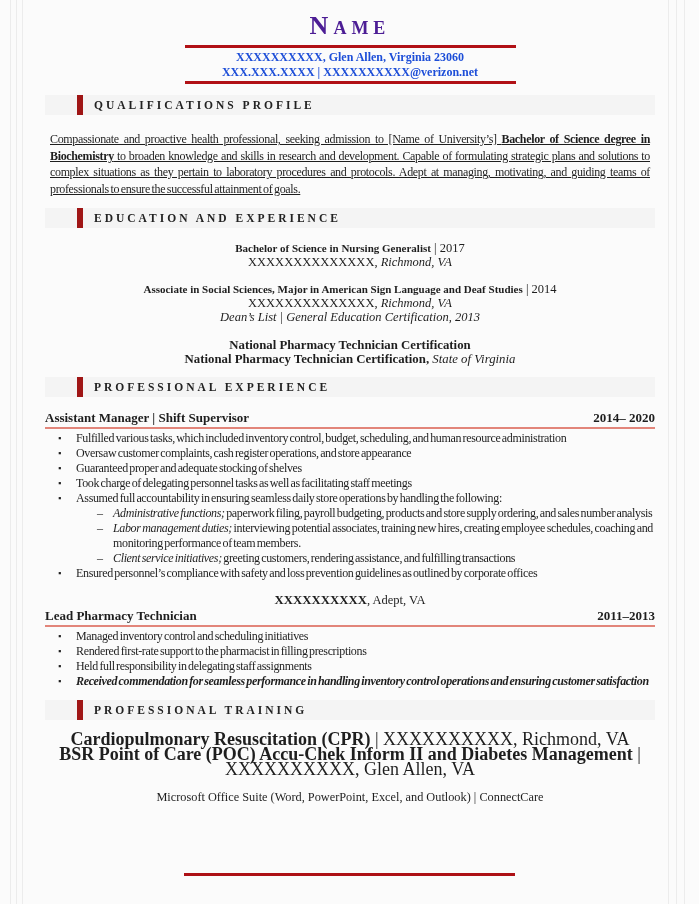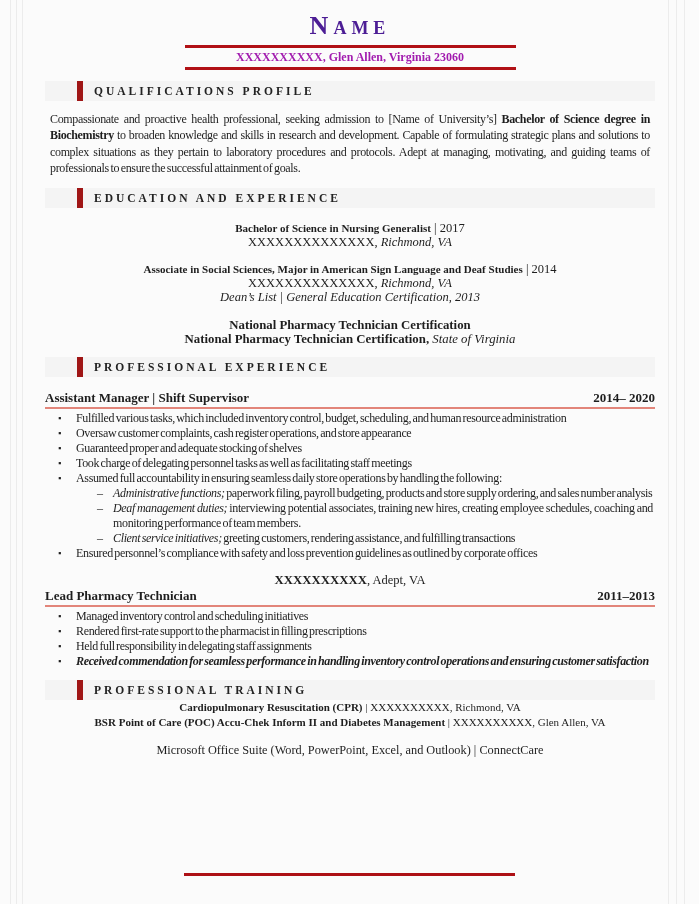--- a/index.html
+++ b/index.html
@@ -16,33 +16,33 @@
   .content { position:relative; margin:0 44px 0 45px; } 
 
   
   .name {
     margin:0; padding-top:10px; text-align:center;
     font-size:26px; line-height:32px; font-weight:700;
     font-variant:small-caps; letter-spacing:5px; color:#4c1d95;
   }
   .hrule { width:331px; height:3px; background:#b11116; margin:3px auto 2px auto; }
   .hrule.bot { margin-top:2px; }
-  .contact { text-align:center; font-weight:700; font-size:12px; line-height:14.5px; color:#a21caf; }
+  .contact { text-align:center; font-weight:700; font-size:12px; line-height:14.5px; color:#1d4ed8; }
 
   
   .sec-head {
     display:flex; align-items:center; height:20px; background:#f4f4f4; margin-top:11px;padding-left:32px;
   }
   .sec-bar { width:6px; height:20px; background:#9f1515; margin-right:11px; flex:0 0 auto; }
   .sec-title { font-size:11.5px; font-weight:700; letter-spacing:3px; color:#222; }
 
   
   .para {
-    margin:10px 5px 0 5px; font-size:12px; line-height:16.5px;
-    text-align:justify; letter-spacing:-0.35px; word-spacing:-1px;
+    margin:16px 5px 0 5px; font-size:12px; line-height:16.5px;
+    text-align:justify; letter-spacing:-0.35px; word-spacing:-1px;text-decoration:underline;
   }
   .center { text-align:center; }
 
   
   .edu-entry { margin-top:13px; font-size:12.5px; line-height:14px; }
   .edu-degree { font-weight:700; font-size:11px; }
   .edu-note { font-style:italic; }
   .it { font-style:italic; }
   .edu-cert { margin-top:14px; font-size:12.8px; line-height:14px; font-weight:700; }
 
@@ -63,21 +63,21 @@
   ul.bullets > li::before {
     content:"\25AA"; position:absolute; left:1px; top:0; font-size:9px;
   }
   ul.sub { list-style:none; margin:0; padding:0 0 0 21px; }
   ul.sub > li { position:relative; padding-left:16px; text-align:justify; }
   ul.sub > li::before { content:"\2013"; position:absolute; left:0; top:0; }
   .sub-lead { font-style:italic; }
   li.highlight { font-weight:700; font-style:italic; }
 
   
-  .line-list { font-size:11px; line-height:15px; }
+  .line-list { margin-top:12px; font-size:18px; line-height:15px; }
   .line-list .bold { font-weight:700; }
   .tt-line { margin-top:13px; font-size:12.3px; line-height:15px; }
 
   .bottom-rule { position:absolute; left:184px; top:873px; width:331px; height:3px; background:#ad1015; }
 </style>
 </head>
 <body>
 
 <div class="page">
   <div class="edge l1"></div>
@@ -86,20 +86,21 @@
   <div class="edge r1"></div>
   <div class="edge r2"></div>
   <div class="edge r3"></div>
 
   <div class="content">
 
     <h1 class="name">Name</h1>
     <div class="hrule"></div>
     <div class="contact">
       <div>XXXXXXXXXX, Glen Allen, Virginia 23060</div>
+      <div>XXX.XXX.XXXX | XXXXXXXXXX@verizon.net</div>
     </div>
     <div class="hrule bot"></div>
 
     <div class="sec-head">
       <span class="sec-bar"></span>
       <span class="sec-title">QUALIFICATIONS PROFILE</span>
     </div>
     <p class="para"><span>Compassionate and proactive health professional, seeking admission to [Name of University’s] </span><b>Bachelor of Science degree in Biochemistry</b><span> to broaden knowledge and skills in research and development. Capable of formulating strategic plans and solutions to complex situations as they pertain to laboratory procedures and protocols. Adept at managing, motivating, and guiding teams of professionals to ensure the successful attainment of goals.</span></p>
 
     <div class="sec-head">
@@ -134,21 +135,21 @@
         <span>2014– 2020</span>
       </div>
       <ul class="bullets">
         <li>Fulfilled various tasks, which included inventory control, budget, scheduling, and human resource administration</li>
         <li>Oversaw customer complaints, cash register operations, and store appearance</li>
         <li>Guaranteed proper and adequate stocking of shelves</li>
         <li>Took charge of delegating personnel tasks as well as facilitating staff meetings</li>
         <li><span>Assumed full accountability in ensuring seamless daily store operations by handling the following:</span>
           <ul class="sub">
             <li><span class="sub-lead">Administrative functions;</span><span> paperwork filing, payroll budgeting, products and store supply ordering, and sales number analysis</span></li>
-            <li><span class="sub-lead">Deaf management duties;</span><span> interviewing potential associates, training new hires, creating employee schedules, coaching and monitoring performance of team members.</span></li>
+            <li><span class="sub-lead">Labor management duties;</span><span> interviewing potential associates, training new hires, creating employee schedules, coaching and monitoring performance of team members.</span></li>
             <li><span class="sub-lead">Client service initiatives;</span><span> greeting customers, rendering assistance, and fulfilling transactions</span></li>
           </ul>
         </li>
         <li>Ensured personnel’s compliance with safety and loss prevention guidelines as outlined by corporate offices</li>
       </ul>
     </div>
 
     <div class="job">
       <div class="job-company center"><b>XXXXXXXXXX</b><span>, Adept, VA</span></div>
       <div class="job-titlerow">

